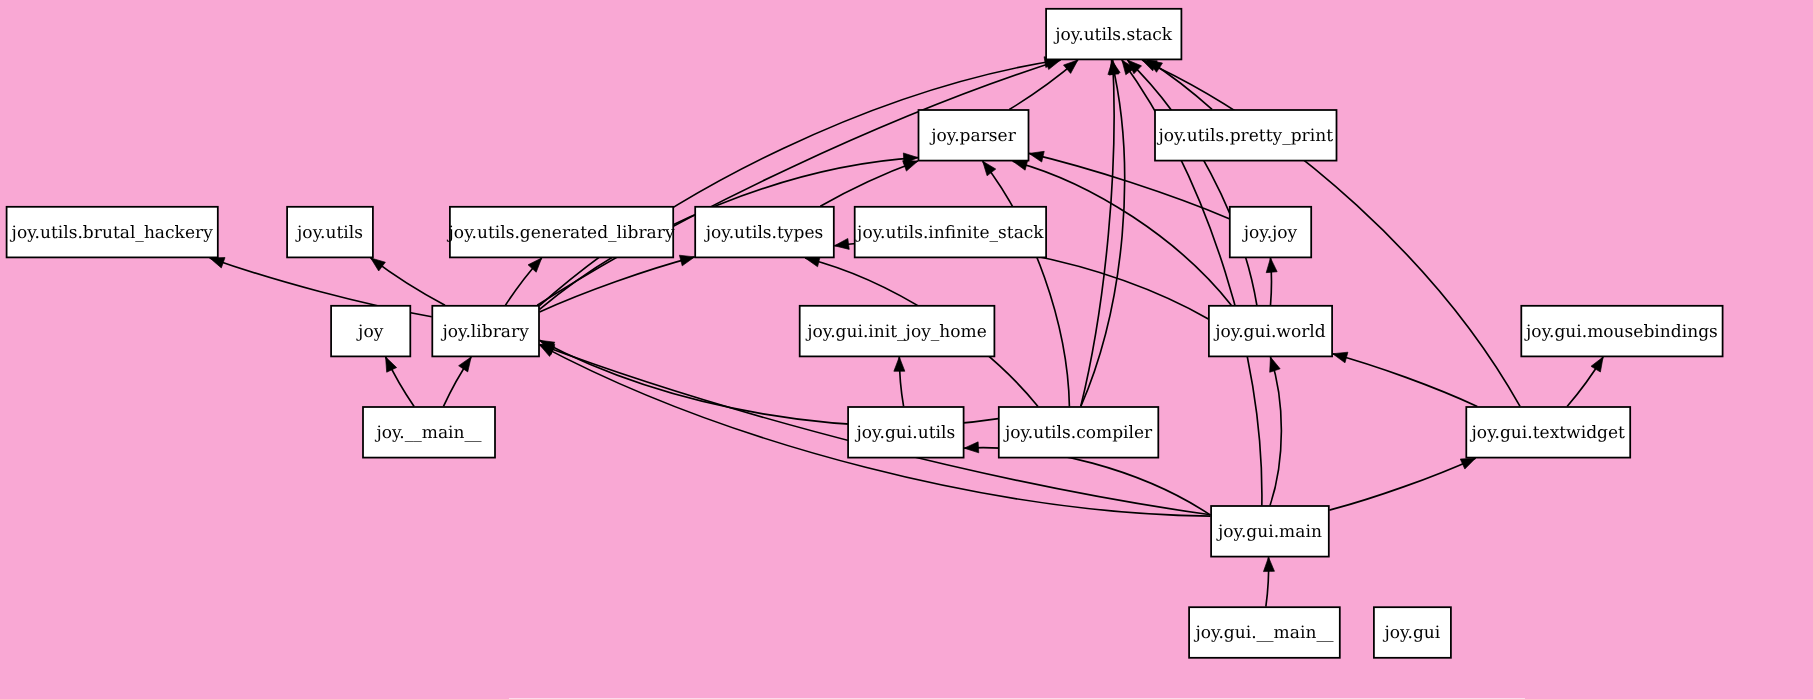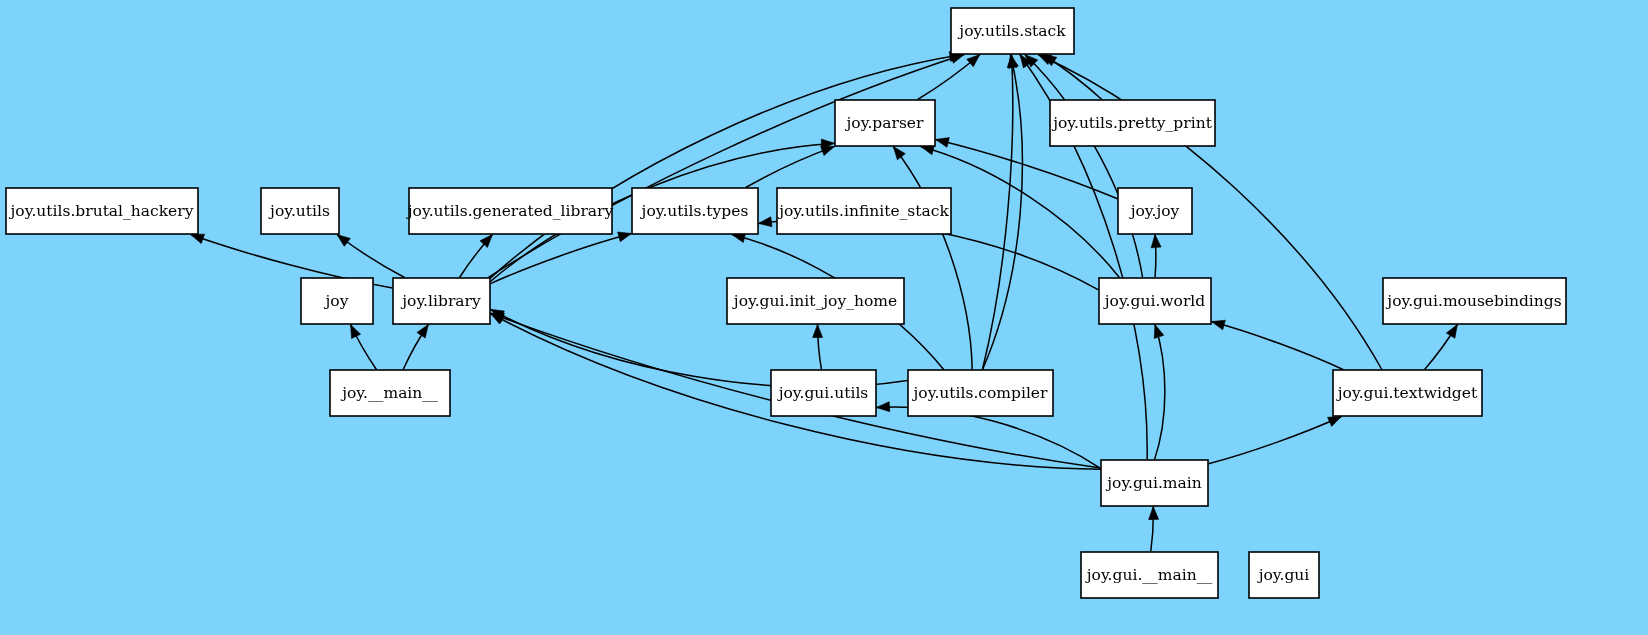--- a/index.html
+++ b/index.html
@@ -7,21 +7,21 @@
     padding: 0;
     background: #ffffff;
   }
   body {
     font-family: "DejaVu Serif", "Liberation Serif", serif;
   }
   #canvas-wrap {
     position: relative;
     width: 1648px;
     height: 635px;
-    background: #7dd3fc;
+    background: #f9a8d4;
     overflow: hidden;
   }
   svg#graph {
     display: block;
     width: 1648px;
     height: 635px;
   }
   .node-box {
     fill: #ffffff;
     stroke: #000000;

